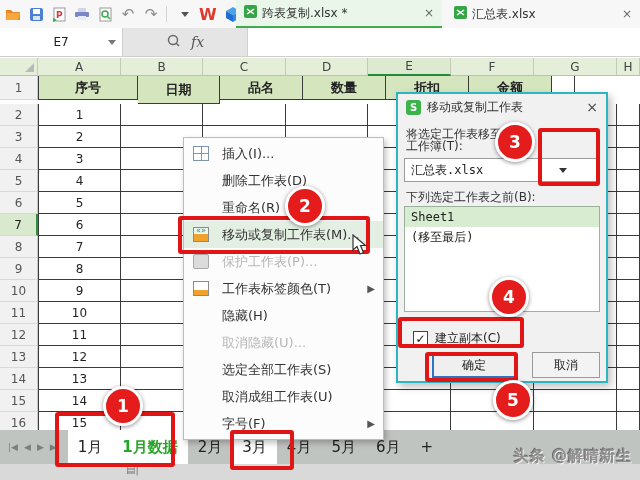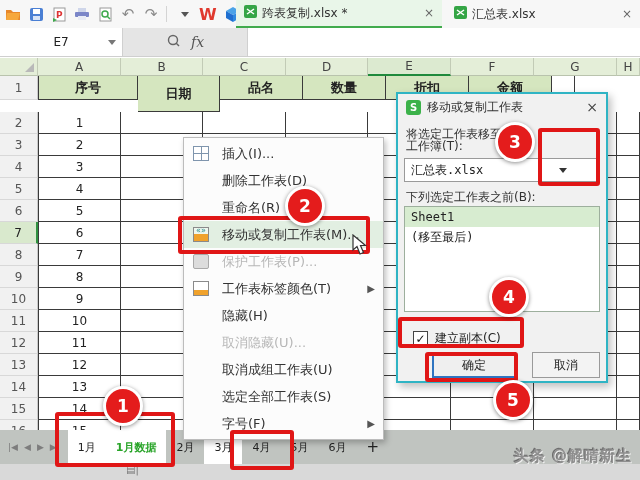--- a/index.html
+++ b/index.html
@@ -64,21 +64,21 @@
   #chkrow{position:absolute;left:8px;top:236px;display:flex;align-items:center}
   #chk{width:13px;height:13px;border:1px solid #444;background:#fff;display:flex;align-items:center;justify-content:center;font-size:12px;color:#111}
   #chkrow span{margin-left:7px}
   .dbtn{position:absolute;height:26px;box-sizing:border-box;display:flex;align-items:center;justify-content:center;background:#efefef}
   #okbtn{left:34px;top:258px;width:84px;border:2px solid #2f74c0}
   #cancelbtn{left:134px;top:258px;width:68px;border:1px solid #9a9a9a;background:#f3f3f3}
   
   #tabbar{left:0;top:430px;width:640px;height:34px;background:#c0c4c0;display:flex;align-items:stretch;z-index:5}
   #bottomstrip{left:0;top:464px;width:640px;height:16px;background:#d9d9d9;z-index:4}
   .nav{display:flex;align-items:center;gap:6px;padding:0 8px;color:#7d7d7d;font-size:9px}
-  .stab{display:flex;align-items:center;padding:0 10px;font-size:11px;color:#222}
+  .stab{display:flex;align-items:center;padding:0 10px;font-size:15px;color:#222}
   .stab.on{background:#fff}
   .stab.green{background:#fff;color:#28a428;font-weight:bold}
   #plus{display:flex;align-items:center;padding:0 10px;font-size:15px;color:#222}
   #watermark{right:8px;top:447px;font-size:15px;font-weight:bold;color:#8f8f8f;letter-spacing:1px;z-index:6;
      text-shadow:1px 1px 0 #efefef,-1px -1px 0 #6e6e6e}
   #dragico{left:126px;top:464px;z-index:6;color:#777;font-size:10px}
   
   .acirc{position:absolute;width:34px;height:34px;border-radius:50%;background:#e41c1c;border:3px solid #fff;
      box-shadow:0 1px 4px rgba(0,0,0,.45);color:#fff;font-weight:bold;font-size:17px;
      display:flex;align-items:center;justify-content:center;z-index:60}
@@ -181,21 +181,21 @@
       <div class="cell hc" style="width: 83px; height: 18px;">C</div>
       <div class="cell hc" style="width: 82px; height: 18px;">D</div>
       <div class="cell hc selcol" style="width: 83px; height: 18px;">E</div>
       <div class="cell hc" style="width: 83px; height: 18px;">F</div>
       <div class="cell hc" style="width: 83px; height: 18px;">G</div>
       <div class="cell hc" style="width: 23px; height: 18px;">H</div>
     </div>
     <div class="grow">
       <div class="cell rh" style="width: 38px; height: 24px;">1</div>
       <div class="cell dc first hdr1" style="width: 100px; height: 24px;">序号</div>
-      <div class="cell dc hdr1" style="width: 82px; height: 36px;">日期</div>
+      <div class="cell dc hdr1" style="width: 82px; height: 28px;">日期</div>
       <div class="cell dc hdr1" style="width: 83px; height: 24px;">品名</div>
       <div class="cell dc hdr1" style="width: 83px; height: 24px;">数量</div>
       <div class="cell dc hdr1" style="width: 83px; height: 24px;">折扣</div>
       <div class="cell dc hdr1" style="width: 83px; height: 24px;">金额</div>
       <div class="cell dc" style="width: 23px; height: 24px;"></div>
     </div>
     <div class="grow">
       <div class="cell rh" style="width: 38px; height: 22px;">2</div>
       <div class="cell dc first" style="width: 83px; height: 22px;">1</div>
       <div class="cell dc" style="width: 82px; height: 22px;"></div>
@@ -386,24 +386,24 @@
       <span>工作表标签颜色(T)</span>
       <span class="sub">▶</span>
     </div>
     <div class="mi">
       <span>隐藏(H)</span>
     </div>
     <div class="mi dis">
       <span>取消隐藏(U)...</span>
     </div>
     <div class="mi">
+      <span>选定全部工作表(S)</span>
+    </div>
+    <div class="mi">
       <span>取消成组工作表(U)</span>
-    </div>
-    <div class="mi">
-      <span>选定全部工作表(S)</span>
     </div>
     <div class="mi">
       <span>字号(F)</span>
       <span class="sub">▶</span>
     </div>
   </div>
 
 <div id="dlg" class="abs">
   <div class="titlebar">
     <span class="appico">S</span>

